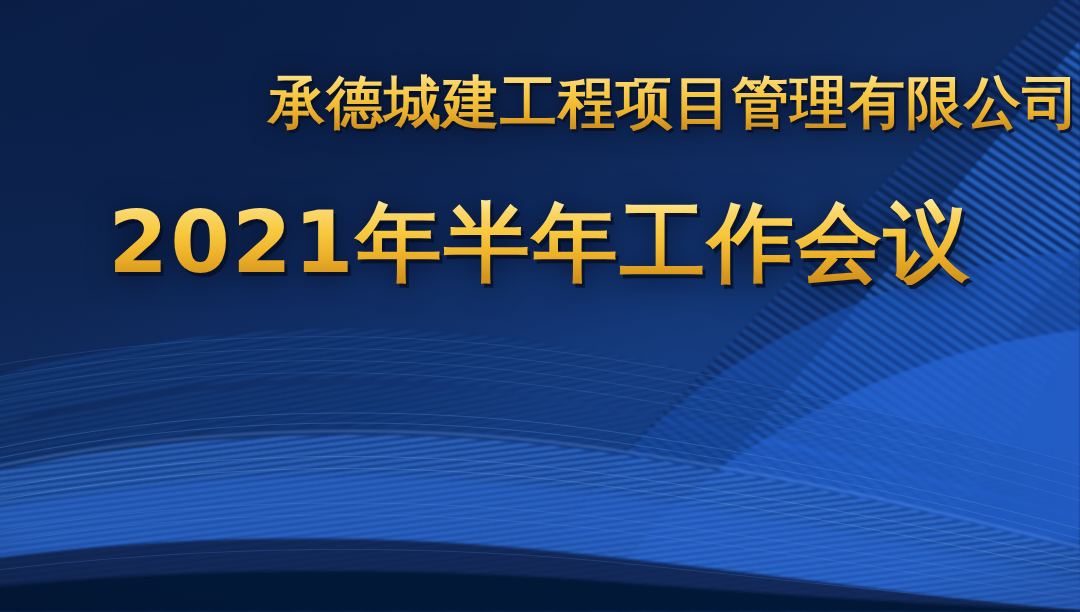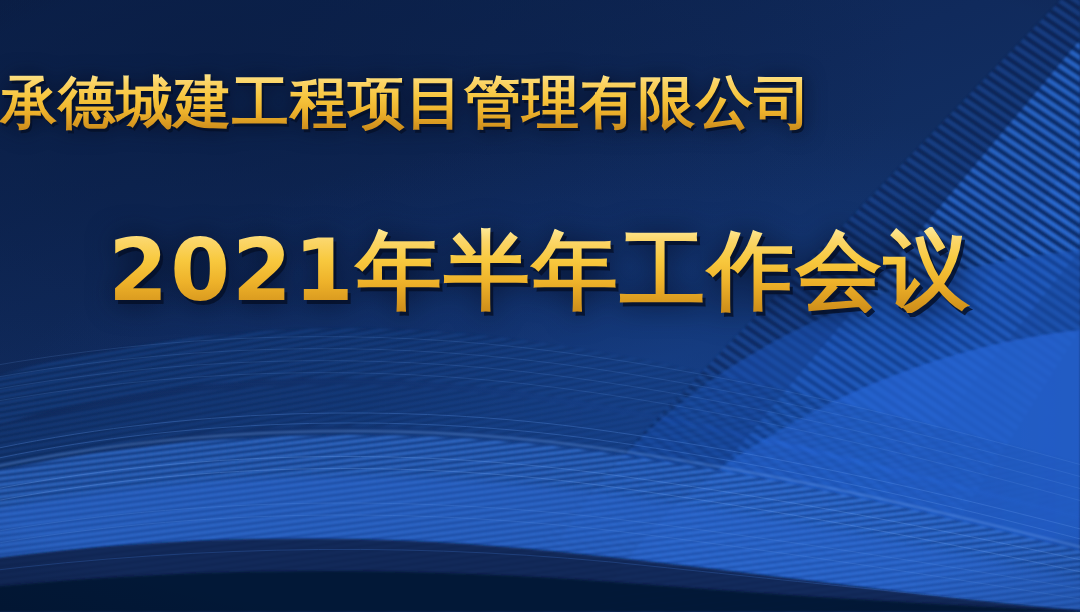--- a/index.html
+++ b/index.html
@@ -47,21 +47,21 @@
     position: absolute;
     inset: 0;
     z-index: 5;
   }
 
   .company-title {
     position: absolute;
     top: 74px;
     left: 0;
     width: 100%;
-    text-align: left;
+    text-align: right;
     font-family: "DejaVu Sans", "Liberation Sans", sans-serif;
     font-weight: 700;
     font-size: 57px;
     letter-spacing: 1px;
     line-height: 1;
     white-space: nowrap;
     background: linear-gradient(180deg,
         #fde489 0%,
         #fbd262 17%,
         #f7c63f 40%,
@@ -96,21 +96,20 @@
         #eeb22a 64%,
         #dc9d20 84%,
         #cb8b19 100%);
     -webkit-background-clip: text;
     background-clip: text;
     color: transparent;
     -webkit-text-fill-color: transparent;
     filter:
       drop-shadow(3px 4px 0px rgba(5,16,40,0.82))
       drop-shadow(0 0 14px rgba(3,12,34,0.70));
-    margin-top: 28px;
   }
 
   .event-date {
     position: absolute;
     top: 420px;
     left: 0;
     width: 100%;
     text-align: center;
     font-family: "DejaVu Serif", "Liberation Serif", serif;
     font-weight: 400;

